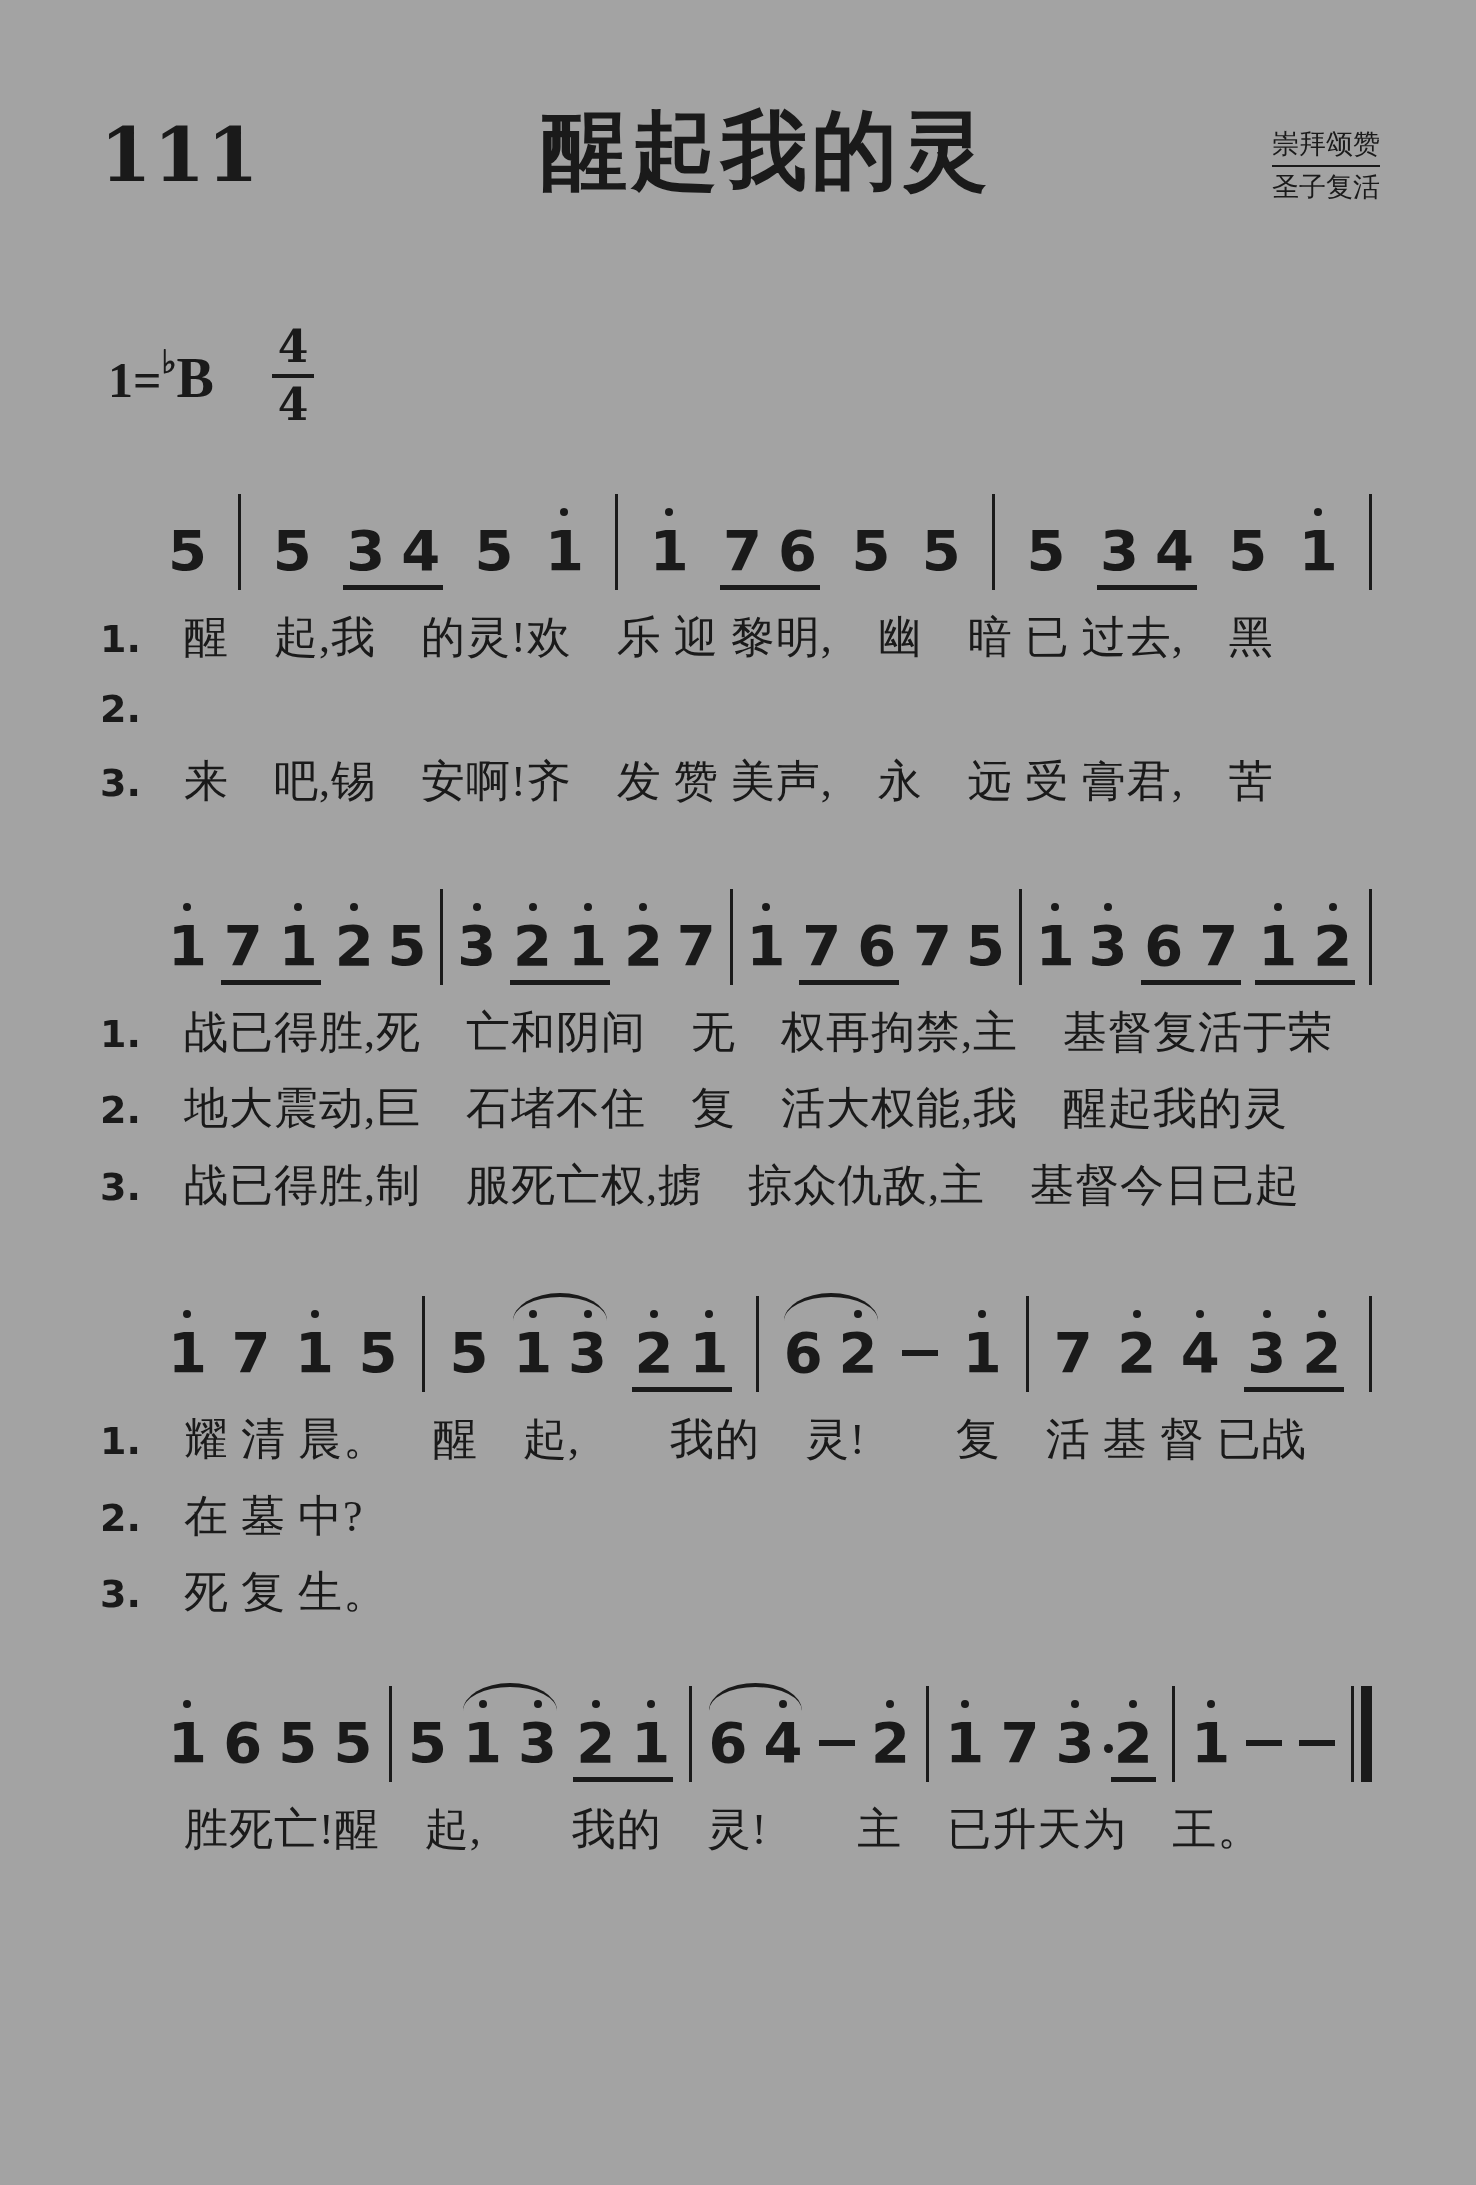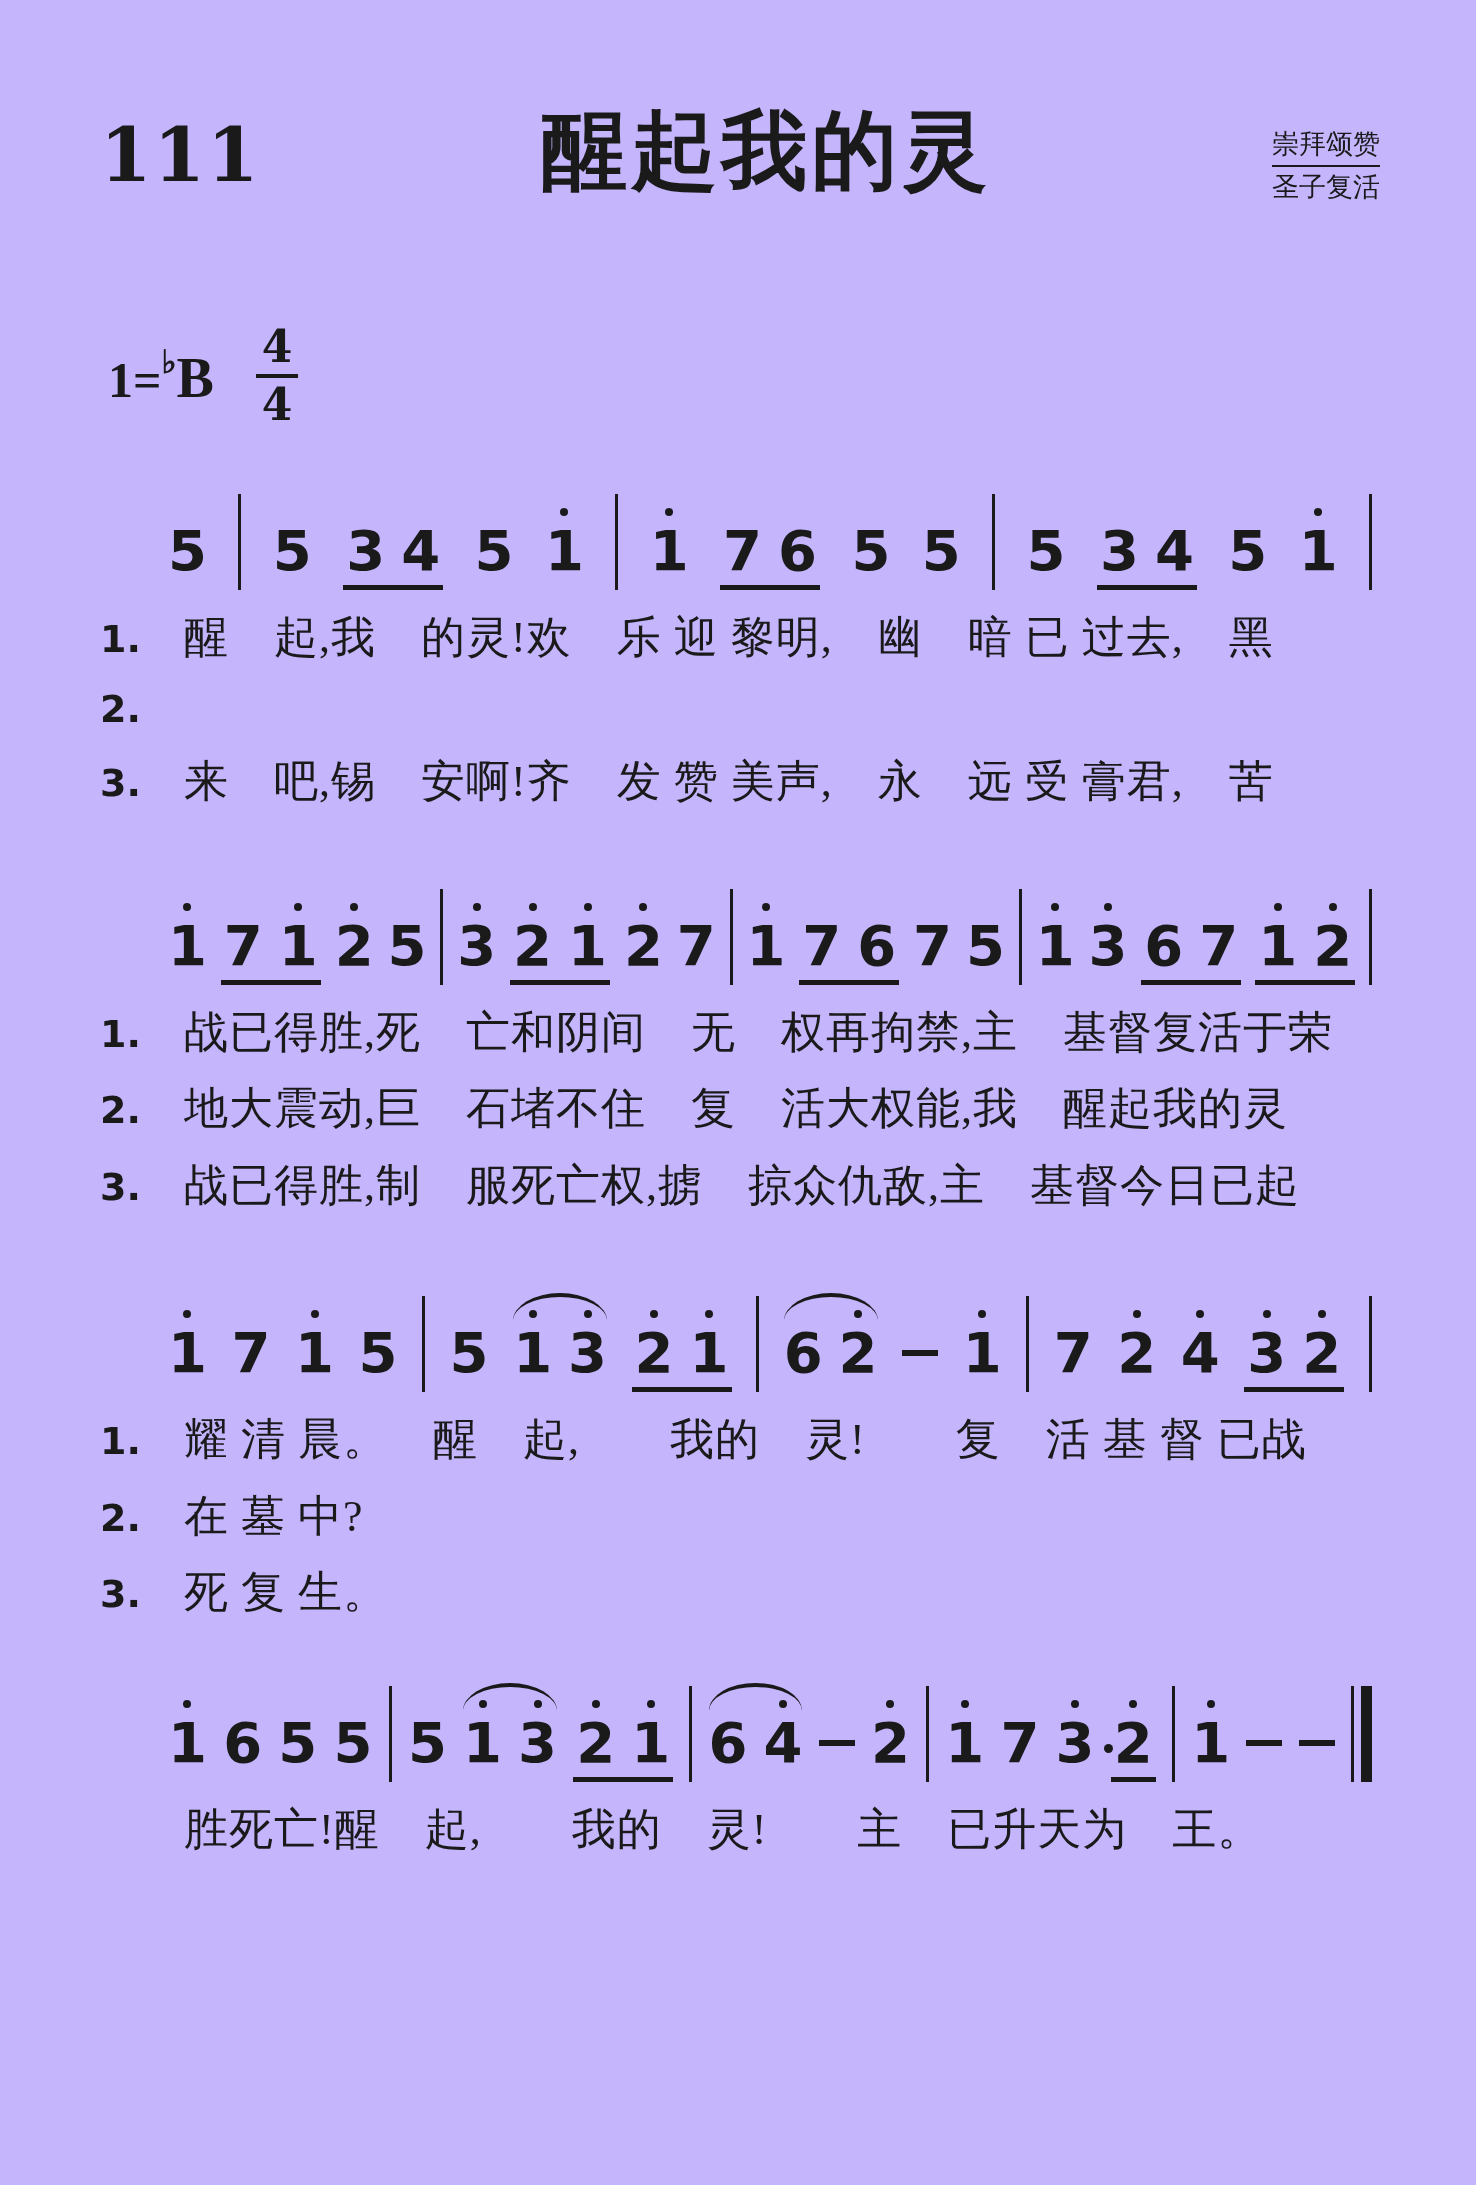--- a/index.html
+++ b/index.html
@@ -1,29 +1,29 @@
 <!DOCTYPE html>
 <html><head>
 <meta charset="utf-8">
 <style>
   html,body{margin:0;padding:0;background:#e8e8e8;}
   .page{
-    width:1476px;height:2185px;background:#c4b5fd;color:#1a1a1a;
+    width:1476px;height:2185px;background:#a3a3a3;color:#1a1a1a;
     font-family:"Liberation Serif",serif;box-sizing:border-box;
     padding:118px 96px 0 100px;position:relative;overflow:hidden;margin:0 auto;
   }
   
   .hdr{display:flex;align-items:flex-start;}
   .hymn-num{font-size:74px;font-weight:bold;line-height:1;font-family:"DejaVu Serif",serif;letter-spacing:2px;}
   .hymn-title{flex:1;text-align:center;font-size:86px;font-weight:900;line-height:1;letter-spacing:4px;margin-top:-4px;font-family:Liberation Mono, monospace;}
   .cats{text-align:center;font-size:27px;line-height:1.5;margin-top:6px;flex:none;}
   .cat-top{display:inline-block;border-bottom:2px solid #1a1a1a;padding-bottom:0;}
   .cat-bottom{display:block;}
   
-  .keyrow{display:flex;align-items:center;gap:42px;margin-top:118px;margin-left:8px;}
+  .keyrow{display:flex;align-items:center;gap:58px;margin-top:118px;margin-left:8px;}
   .keysig{font-size:50px;font-weight:bold;line-height:1;}
   .keysig .flat{font-size:32px;vertical-align:24px;font-weight:bold;}
   .keysig .kletter{font-size:56px;}
   .timesig{display:flex;flex-direction:column;align-items:center;font-weight:bold;font-size:44px;line-height:1;font-family:"DejaVu Serif",serif;}
   .timesig .fracbar{width:42px;height:4px;background:#1a1a1a;margin:5px 0;}
   
   .music{
     display:flex;justify-content:space-between;align-items:flex-end;
     height:120px;margin-left:68px;margin-right:8px;
     font-family:"DejaVu Sans",sans-serif;font-weight:bold;

